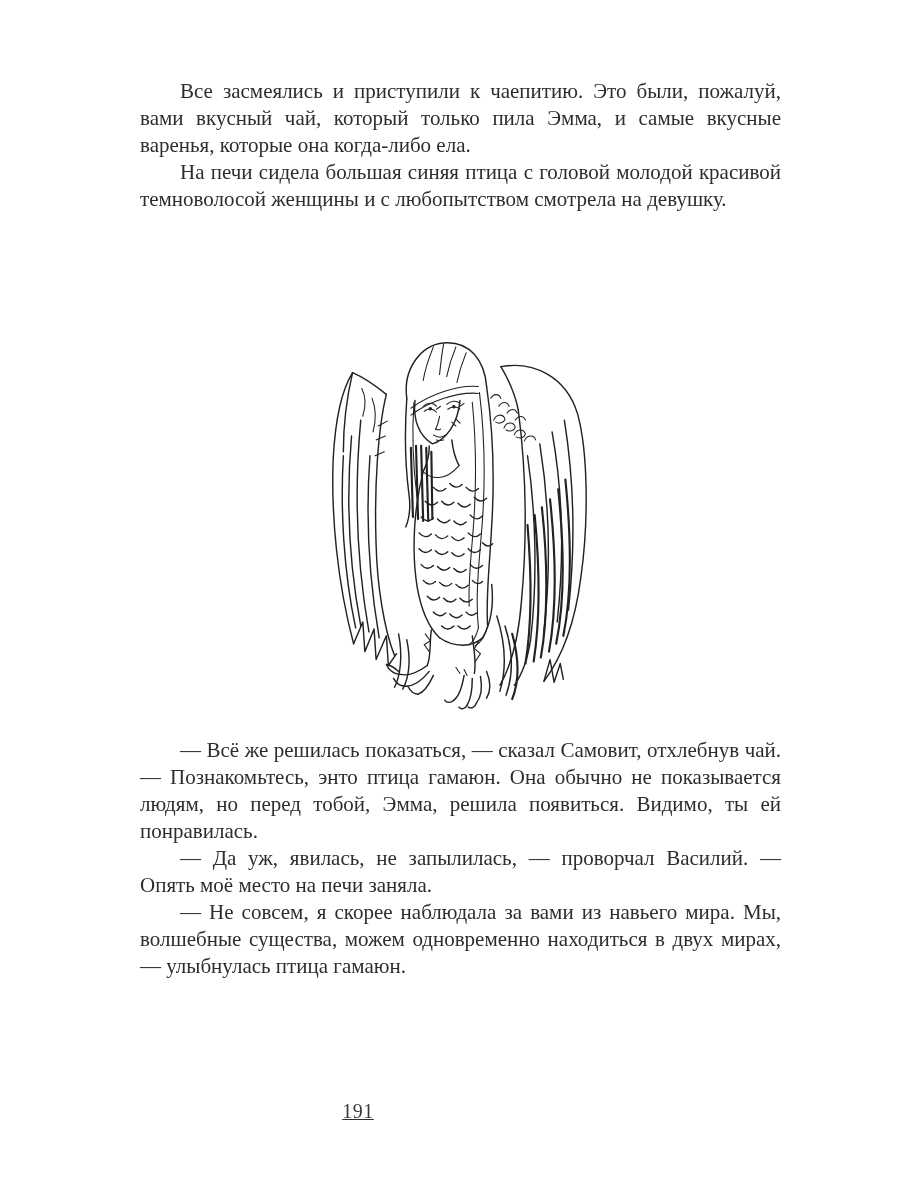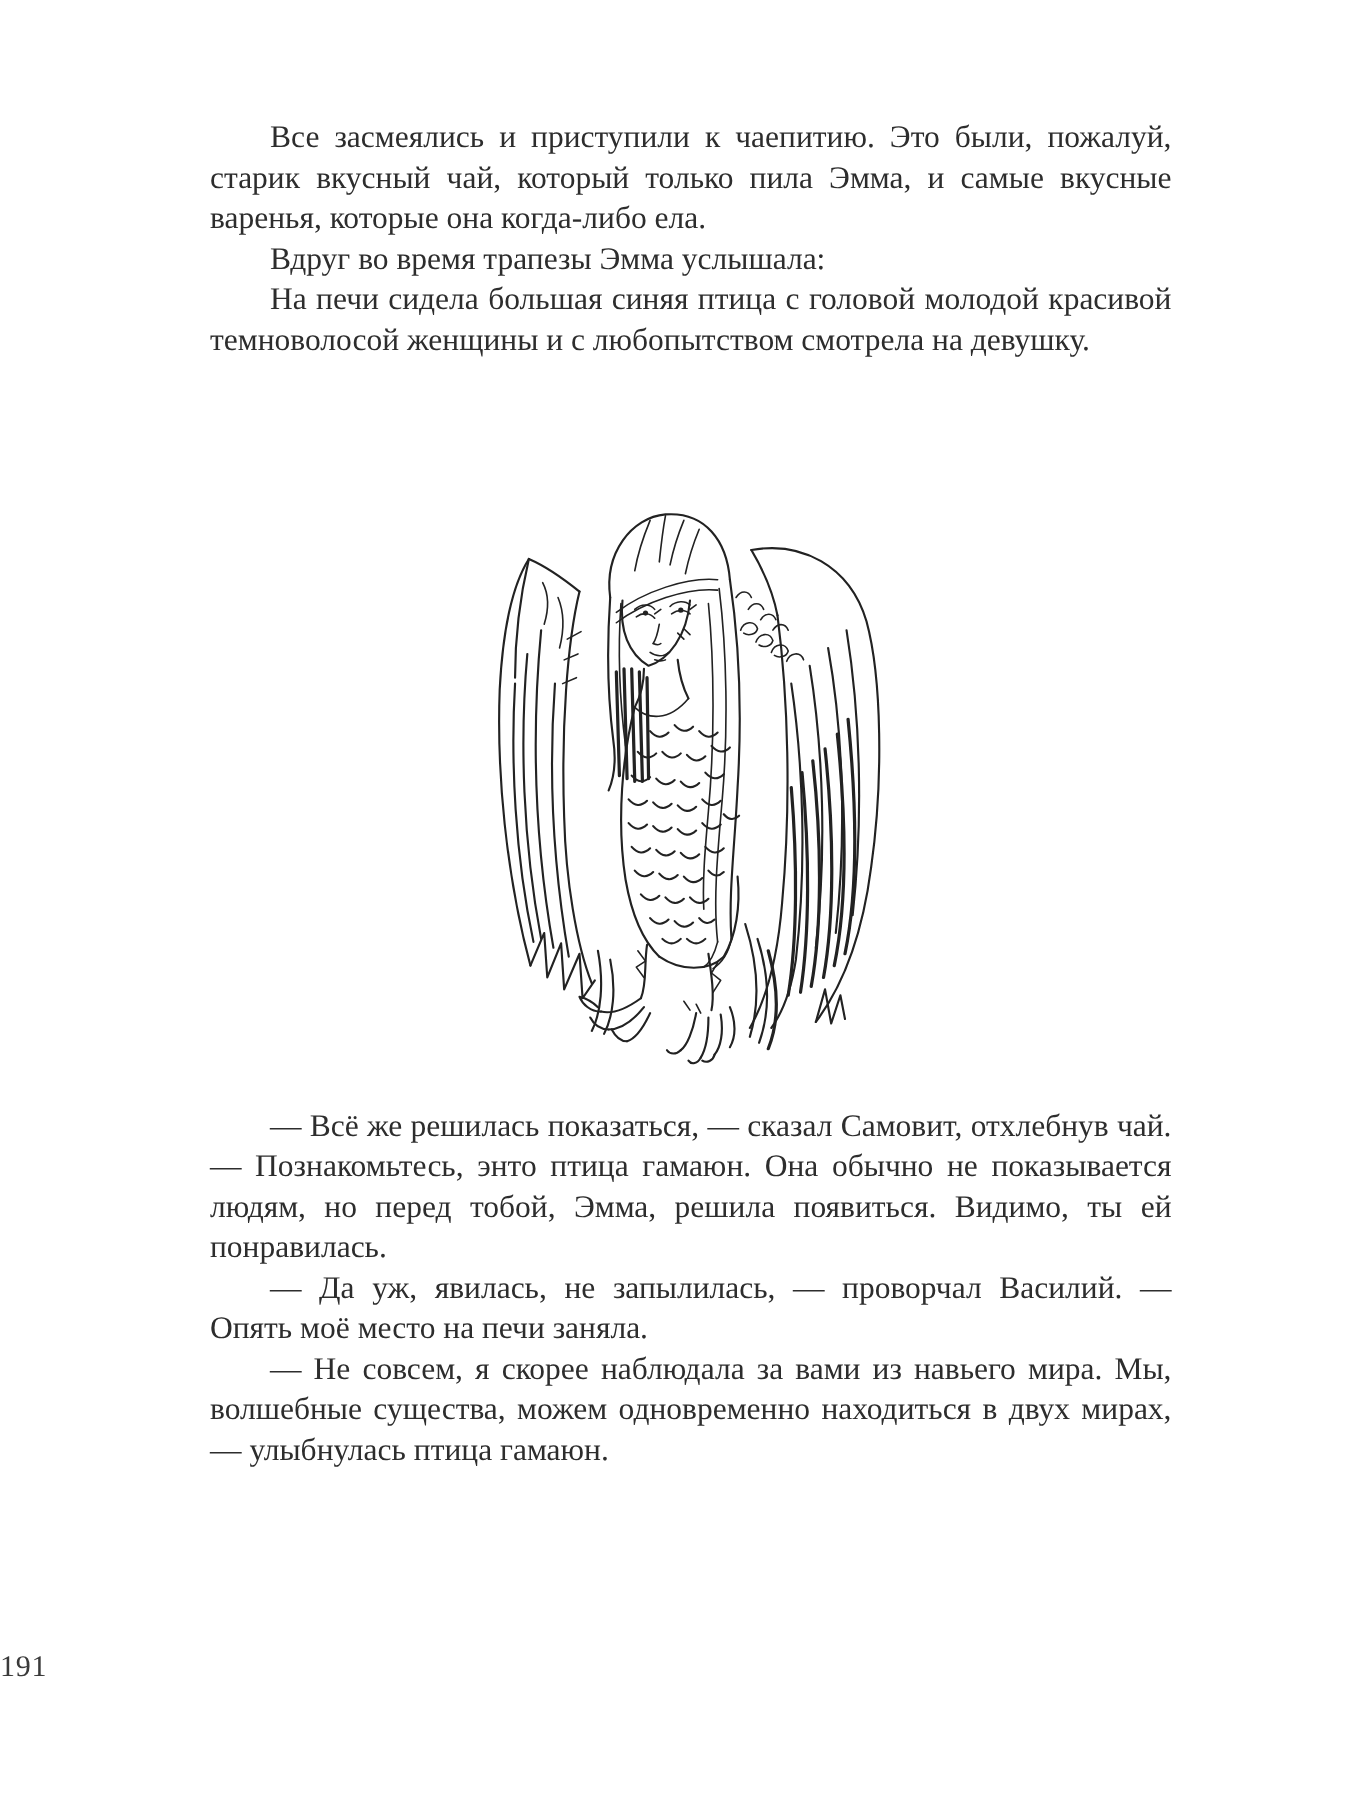--- a/index.html
+++ b/index.html
@@ -19,34 +19,35 @@
     hyphens:manual;
     color:#2d2d2d;
   }
   figure.illustration {
     position:absolute; left:327px; top:337px;
     width:266px; height:376px;
   }
   figure.illustration svg { width:100%; height:100%; display:block; }
   .page-footer {
     position:absolute; top:1100px; left:0; width:716px;
+    text-align:center;
+    text-decoration:underline;
   }
   .page-footer span { font-size:20px; letter-spacing:0.5px; color:#3a3a3a; }
   .ink { fill:none; stroke:#222222; stroke-width:1.4; stroke-linecap:round; stroke-linejoin:round; }
   .ink-fine { stroke-width:1.05; }
   .ink-dark { stroke-width:2.1; }
 </style>
 </head>
 <body>
 
 <main class="page">
 
   <section class="text-col top-text">
-    <p class="body-par">Все засмеялись и приступили к чаепитию. Это были, пожа­луй, старик вкусный чай, который только пила Эмма, и самые вкусные варенья, которые она когда-либо ела.</p>
-    <p class="body-par">Вдруг во время трапезы Эмма услышала:</p>
+    <p class="body-par">Все засмеялись и приступили к чаепитию. Это были, пожа­луй, вами вкусный чай, который только пила Эмма, и самые вкусные варенья, которые она когда-либо ела.</p>
     <p class="body-par">На печи сидела большая синяя птица с головой молодой кра­сивой темноволосой женщины и с любопытством смотрела на девушку.</p>
   </section>
 
   <figure class="illustration">
     <svg viewBox="0 0 260 380" preserveAspectRatio="none" aria-hidden="true">
 
       <g class="ink">
         <path d="M25,36 C14,54 8,84 6,124 C4,180 10,248 26,310"></path>
         <path d="M25,36 C20,58 16,86 16,116"></path>
         <path d="M25,36 C34,40 46,48 58,58"></path>

